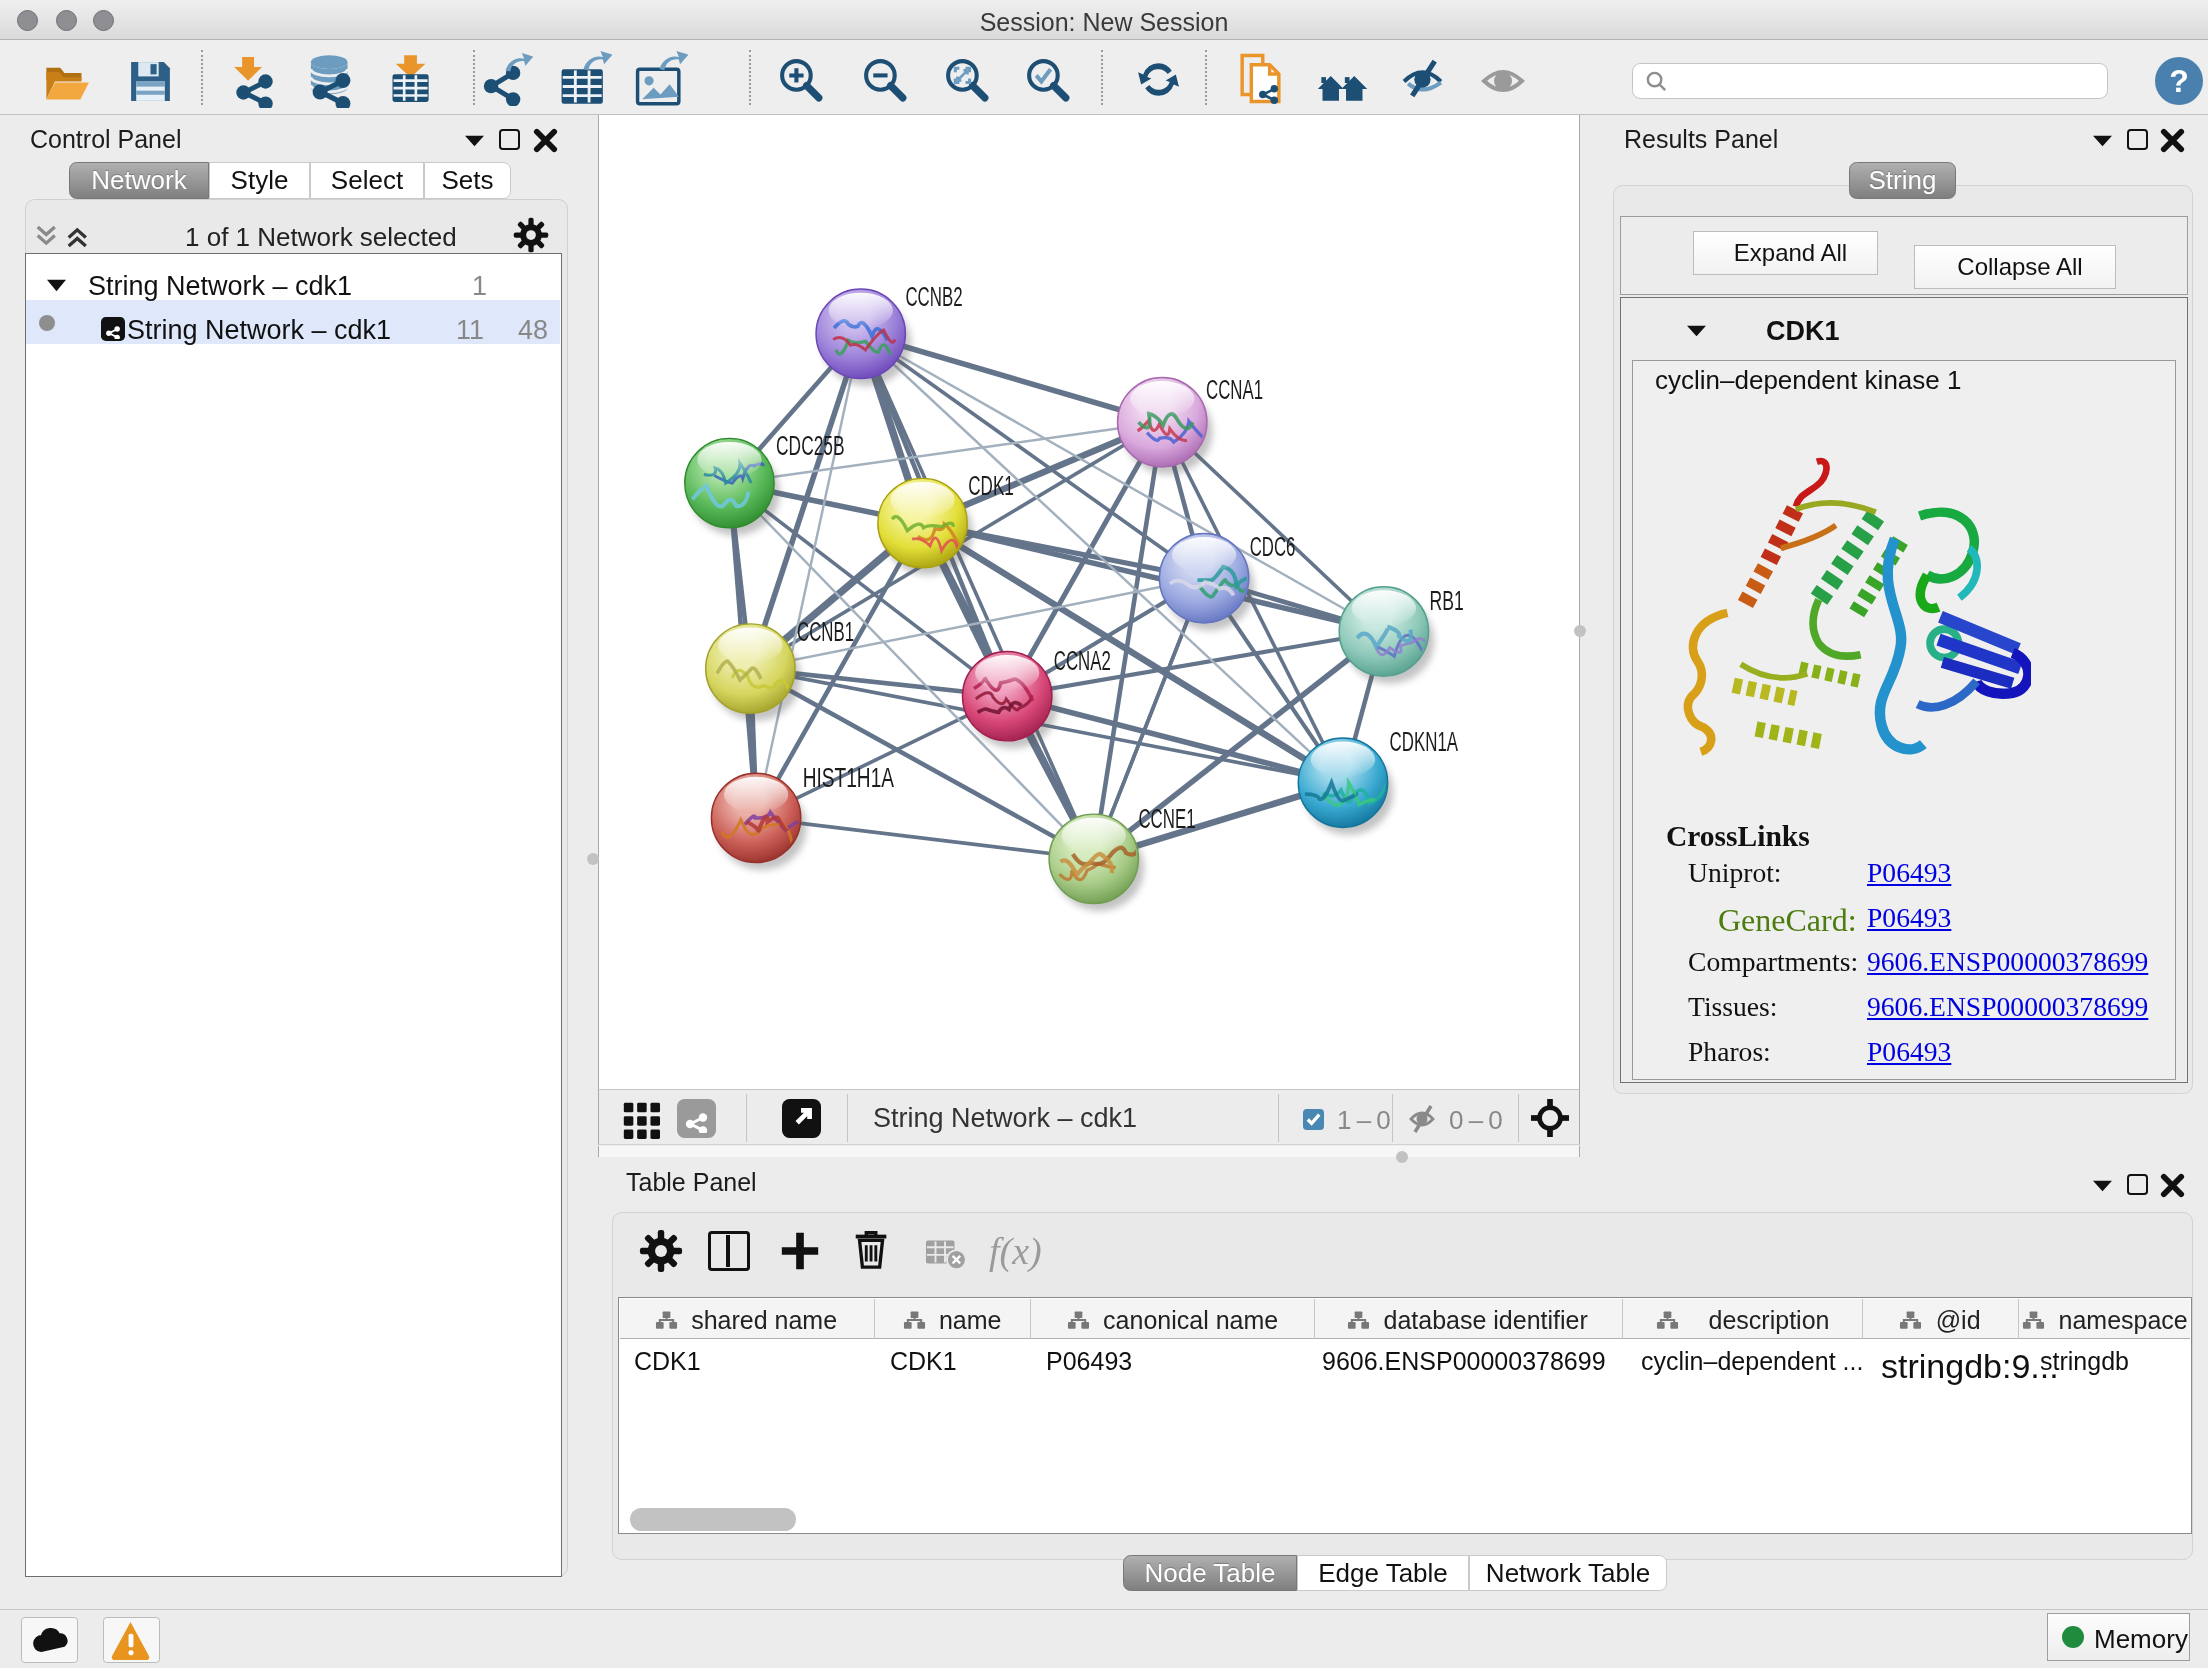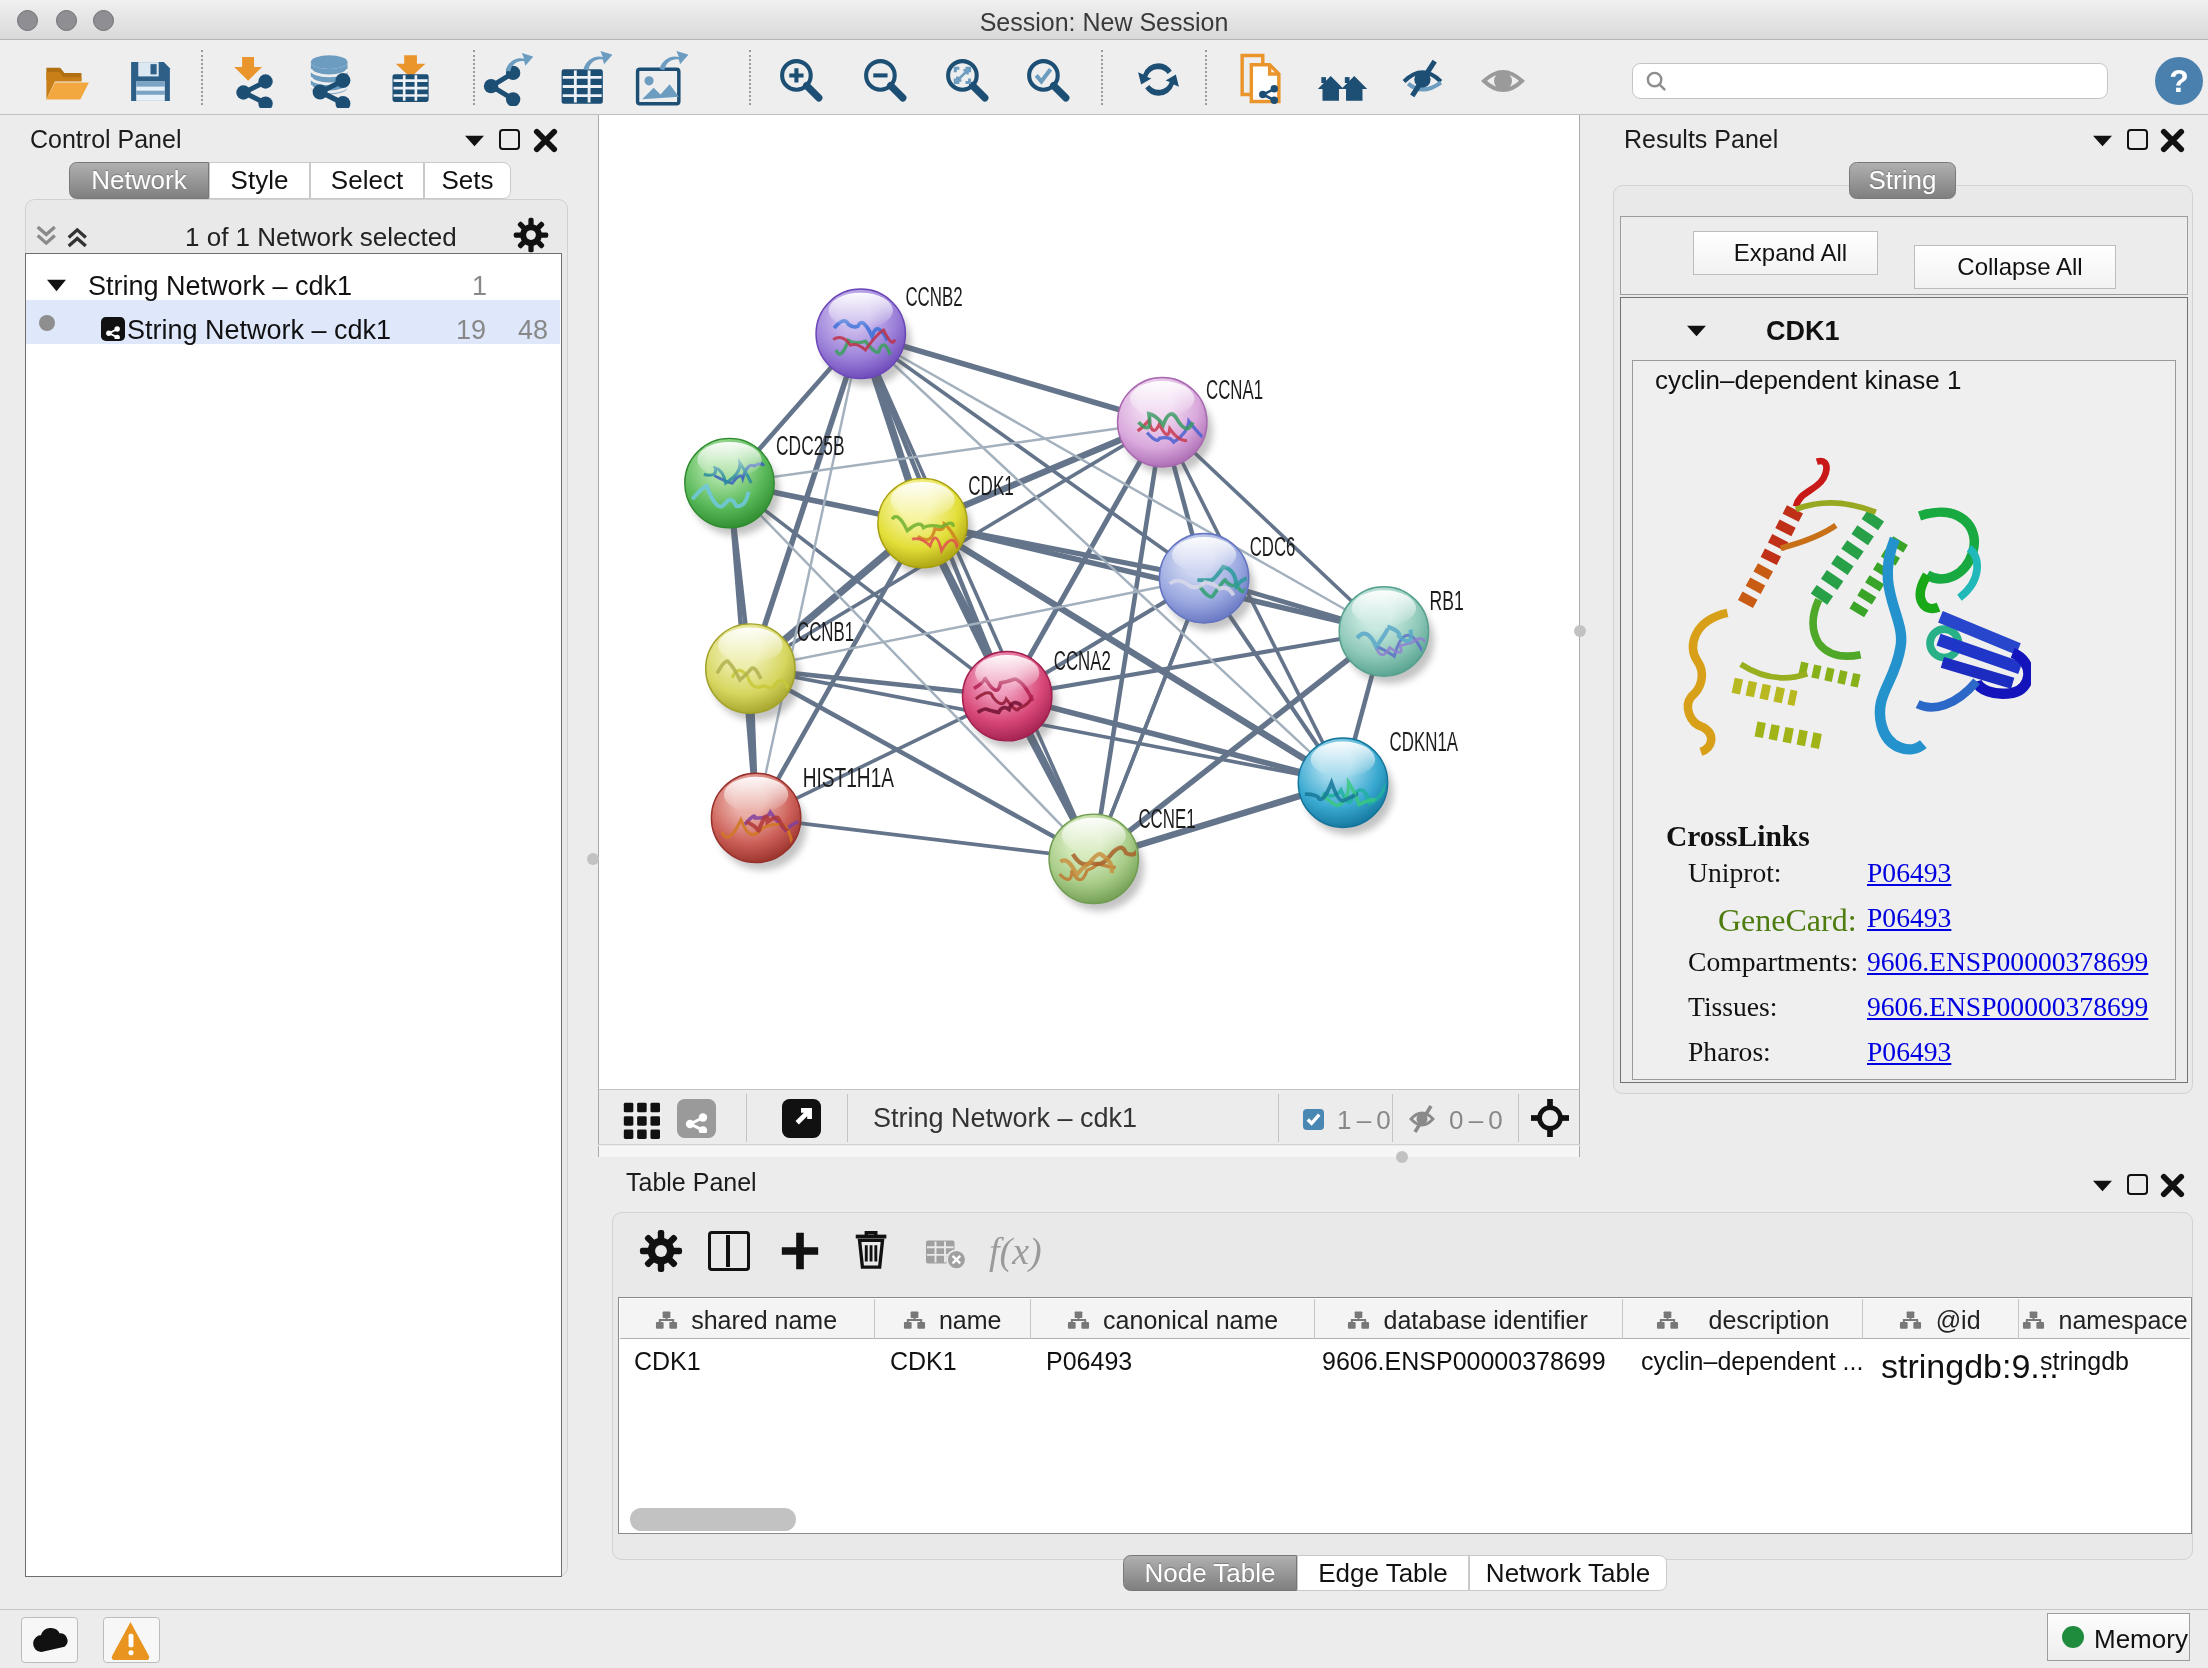--- a/index.html
+++ b/index.html
@@ -212,21 +212,21 @@
 <svg class="abs" style="left:103px;top:319px;" width="20" height="20" viewBox="0 0 48 48">
     <g fill="#fff">
       <circle cx="34" cy="24" r="6.5"></circle>
       <circle cx="14" cy="34" r="6.5"></circle>
       <circle cx="34" cy="44" r="6.5"></circle>
       <path d="M32.5 22.5 L12.5 32.5 l2 4 L34.5 26.5z"></path>
       <path d="M12.5 35.5 l20 10 2-4 -20-10z"></path>
     </g>
   </svg>
 <div class="abs" style="left:127px;top:315px;font-size:27px;color:#111;">String Network – cdk1</div>
-<div class="abs" style="left:456px;top:315px;font-size:27px;color:#888;">19</div>
+<div class="abs" style="left:456px;top:315px;font-size:27px;color:#888;">11</div>
 <div class="abs" style="left:518px;top:315px;font-size:27px;color:#888;">48</div>
 <div class="abs net-canvas"></div>
 <svg class="abs" style="left:598px;top:115px;" width="982" height="974" viewBox="629 121 1032 1024">
     <defs>
       <filter id="blur" x="-40%" y="-40%" width="180%" height="180%">
         <feGaussianBlur stdDeviation="4"></feGaussianBlur>
       </filter>
       <radialGradient id="gA" cx="42%" cy="30%" r="78%">
         <stop offset="0%" stop-color="#c9b8ec"></stop>
         <stop offset="22%" stop-color="#c9b8ec"></stop>

